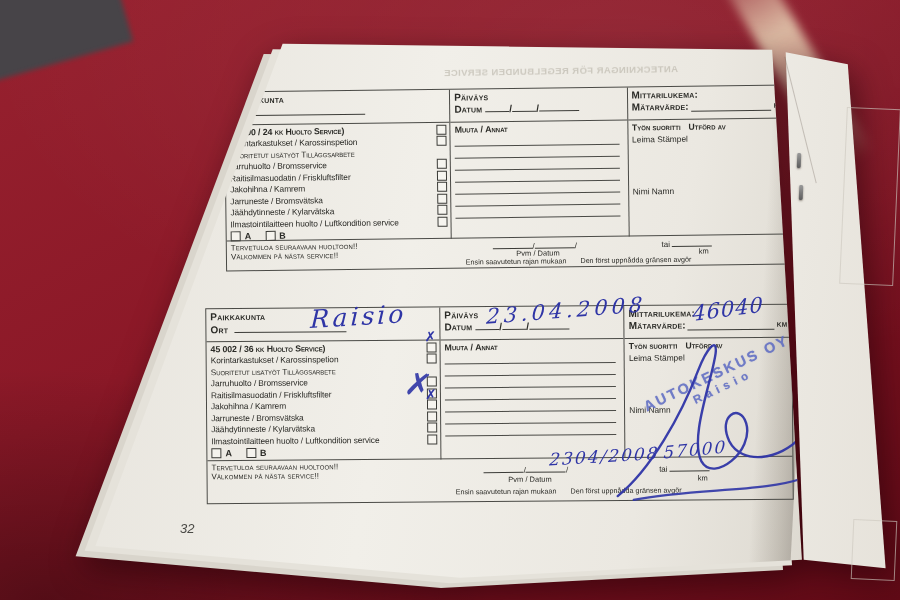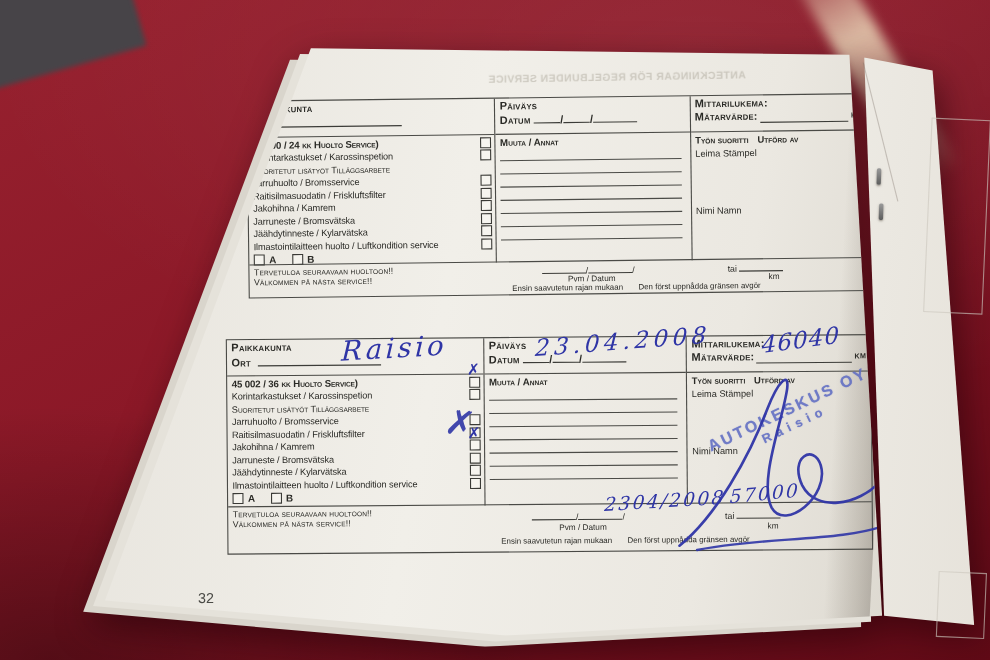--- a/index.html
+++ b/index.html
@@ -101,21 +101,21 @@
   .x2{left:218px;top:79px;}
   .xscribble{left:198px;top:58px;font-size:32px;font-family:"DejaVu Sans",sans-serif;font-style:normal;font-weight:bold;transform:rotate(10deg);opacity:.9;}
   .stamp{position:absolute;left:428px;top:60px;width:170px;text-align:center;color:#5b69c2;opacity:.85;
     transform:rotate(-25deg);font-weight:bold;letter-spacing:2.5px;font-size:14.5px;line-height:15px;
     text-shadow:0 0 1px rgba(91,105,194,.7);}
   .stamp .s2{font-size:11.5px;letter-spacing:5px;}
   .signature{position:absolute;left:398px;top:14px;overflow:visible;}
   .ink-fdate{left:342px;top:140px;font-size:17px;letter-spacing:2px;transform:rotate(-3deg) skewX(-8deg);}
   .ink-fkm{left:456px;top:134px;font-size:17px;letter-spacing:2px;transform:rotate(-5deg) skewX(-8deg);}
 
-  .page-number{position:absolute;left:180px;top:536px;font-size:13px;color:#4a4a46;}
+  .page-number{position:absolute;left:180px;top:521px;font-size:13px;color:#4a4a46;font-style:italic;}
   .staple{position:absolute;width:4px;height:15px;border-radius:1.5px;
     background:linear-gradient(180deg,#9a9a9a,#5c5c5c);box-shadow:0 1px 2px rgba(60,50,40,.5);}
   .st1{left:797px;top:153px;transform:rotate(2deg);}
   .st2{left:799px;top:185px;transform:rotate(2deg);}
 </style>
 </head>
 <body>
 
 <div class="photo">
   <div class="corner-patch"></div>

